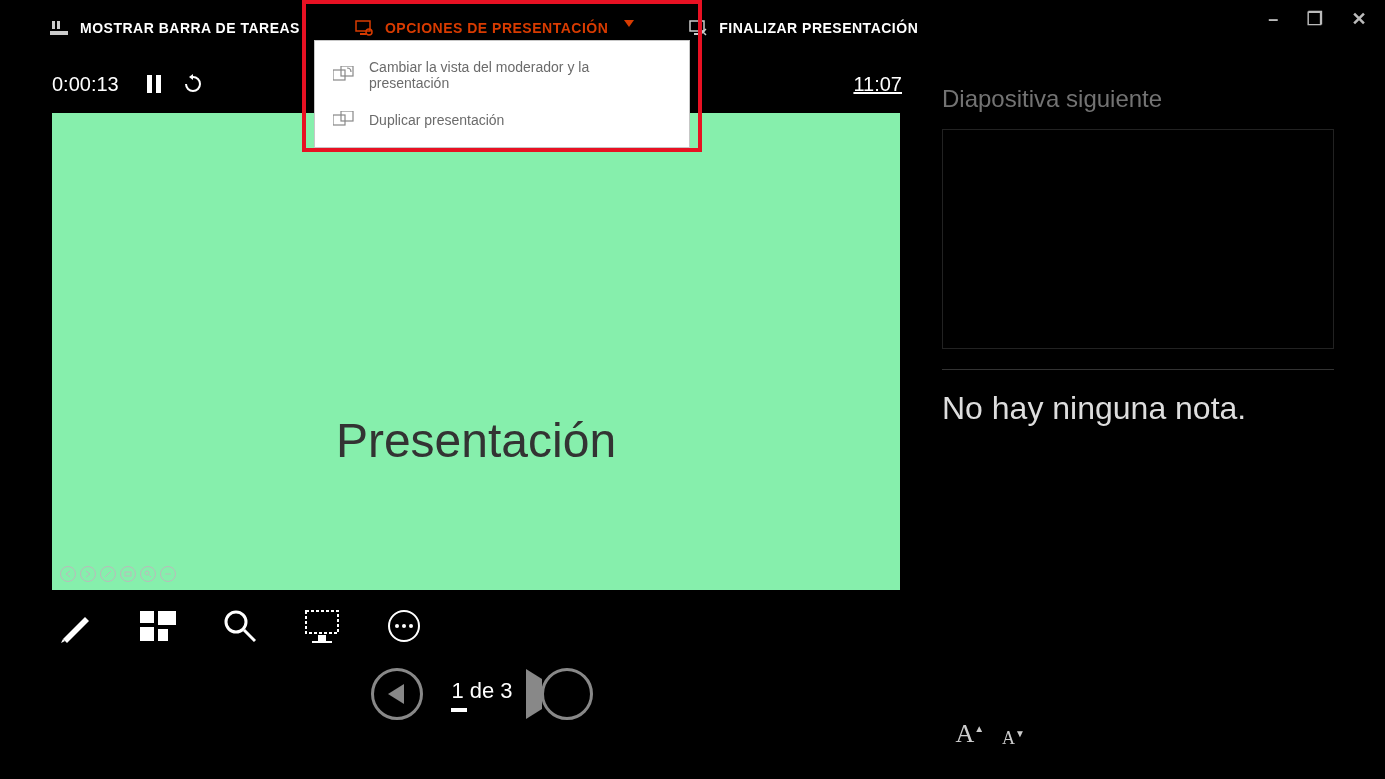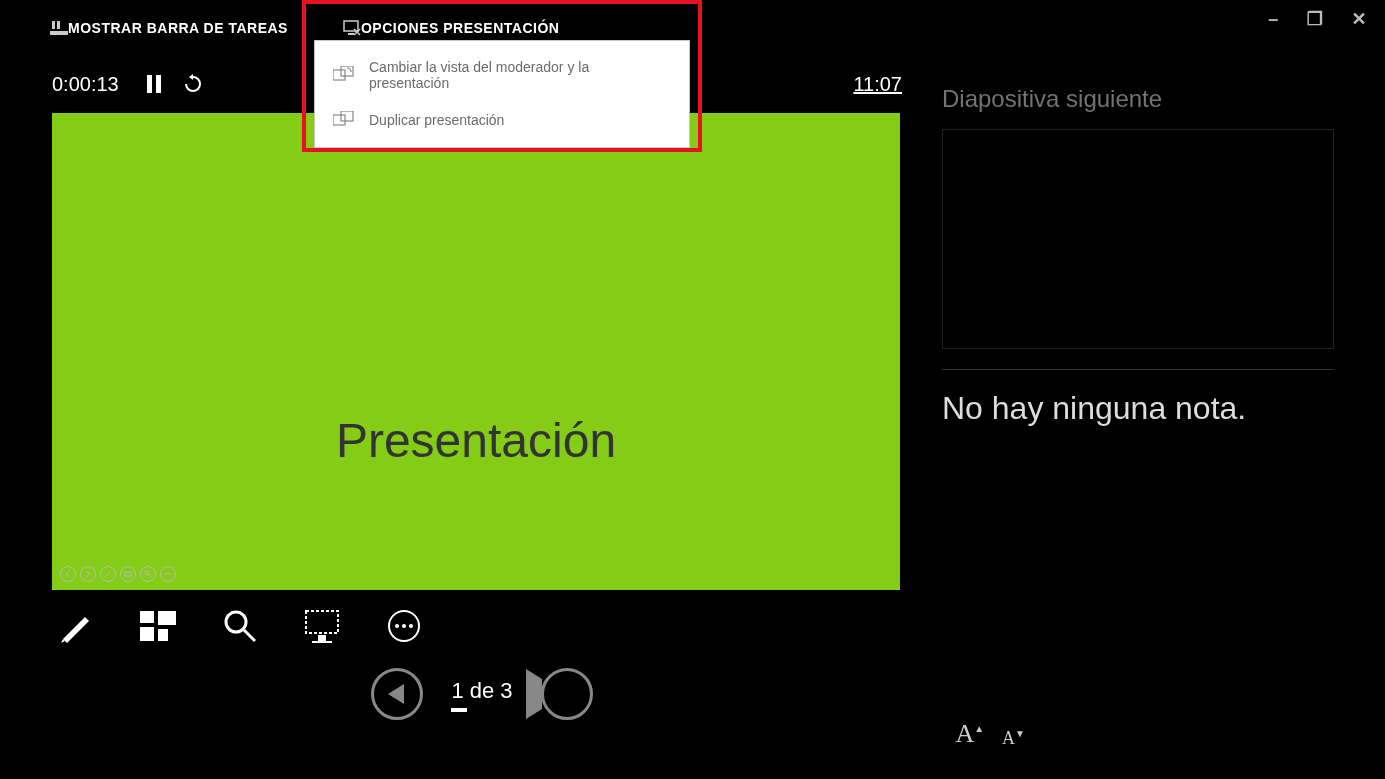--- a/index.html
+++ b/index.html
@@ -17,20 +17,21 @@
     align-items: center;
     height: 55px;
     padding: 0 50px;
     font-size: 14px;
     font-weight: 600;
     letter-spacing: 0.5px;
     position: relative;
   }
   .topbar .tb-item {
     display: flex;
+    gap: 12px;
     margin-right: 55px;
     cursor: pointer;
   }
   .tb-icon {
     width: 18px; height: 16px;
     display: inline-flex; align-items: center; justify-content: center;
   }
   .tb-label { color: #fff; }
   .tb-label.active { color: #d83b01; }
   .arrow-down {
@@ -108,21 +109,21 @@
   }
   .clock {
     margin-left: auto;
     margin-right: 10px;
     font-size: 20px;
     text-decoration: underline;
   }
   .slide {
     width: 848px;
     height: 477px;
-    background: #84cc16;
+    background: #86efac;
     color: #000;
     position: relative;
     display: flex;
     align-items: center;
     justify-content: center;
   }
   .slide-title {
     position: absolute;
     top: 300px;
     font-size: 48px;
@@ -212,26 +213,37 @@
           <rect x="0" y="10" width="18" height="4" fill="#ccc"></rect>
           <rect x="2" y="0" width="3" height="8" fill="#ccc"></rect>
           <rect x="7" y="0" width="3" height="8" fill="#ccc"></rect>
         </svg>
     </span>
     <span class="tb-label">MOSTRAR BARRA DE TAREAS</span>
   </div>
   <div class="tb-item">
     <span class="tb-icon">
       <svg width="18" height="16" viewBox="0 0 18 16">
+          <rect x="1" y="1" width="14" height="10" fill="none" stroke="#d83b01" stroke-width="1.5"></rect>
+          <rect x="5" y="13" width="6" height="2" fill="#d83b01"></rect>
+          <circle cx="14" cy="12" r="3" fill="none" stroke="#d83b01" stroke-width="1.5"></circle>
+        </svg>
+    </span>
+    <span class="tb-label active">OPCIONES DE PRESENTACIÓN</span>
+    <span class="arrow-down"></span>
+  </div>
+  <div class="tb-item">
+    <span class="tb-icon">
+      <svg width="18" height="16" viewBox="0 0 18 16">
           <rect x="1" y="1" width="14" height="10" fill="none" stroke="#ccc" stroke-width="1.5"></rect>
           <rect x="5" y="13" width="6" height="2" fill="#ccc"></rect>
           <path d="M11 9 L17 15 M17 9 L11 15" stroke="#ccc" stroke-width="1.5"></path>
         </svg>
     </span>
-    <span class="tb-label">OPCIONES PRESENTACIÓN</span>
+    <span class="tb-label">FINALIZAR PRESENTACIÓN</span>
   </div>
   <div class="win-controls">
     <span>–</span>
     <span>❐</span>
     <span>✕</span>
   </div>
 </div>
 
 <div class="dropdown">
   <div class="dropdown-item">

